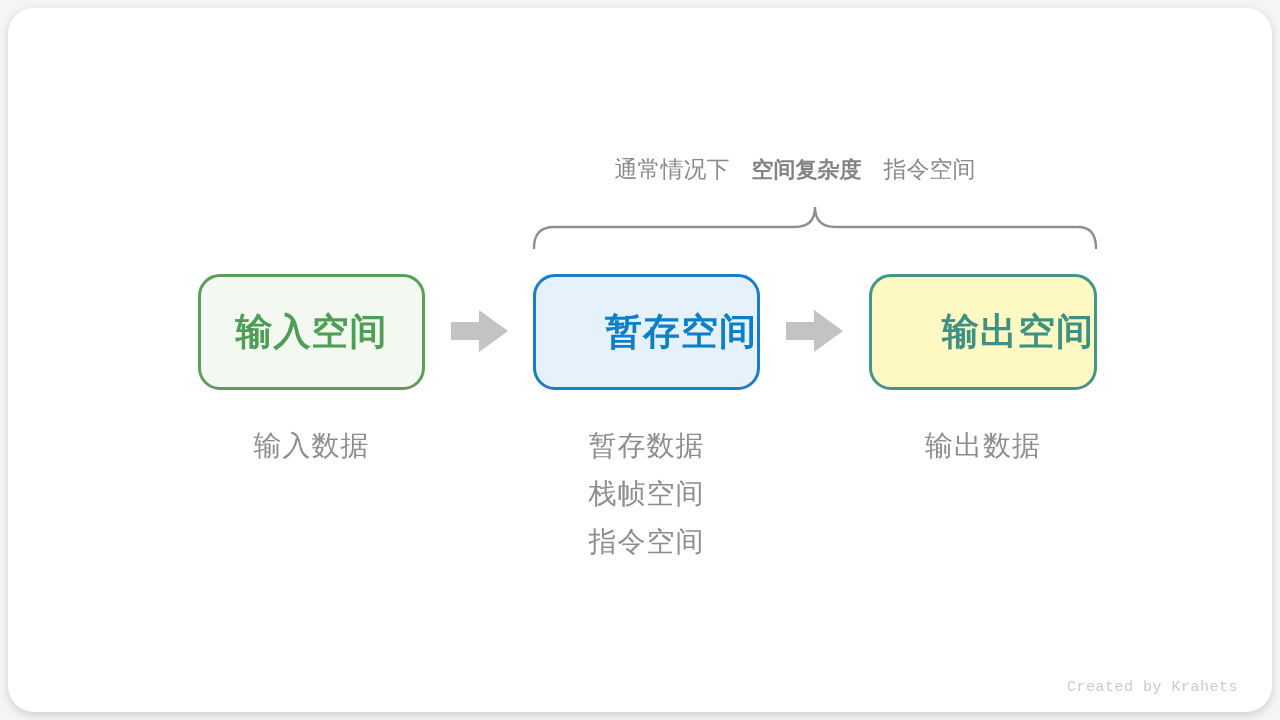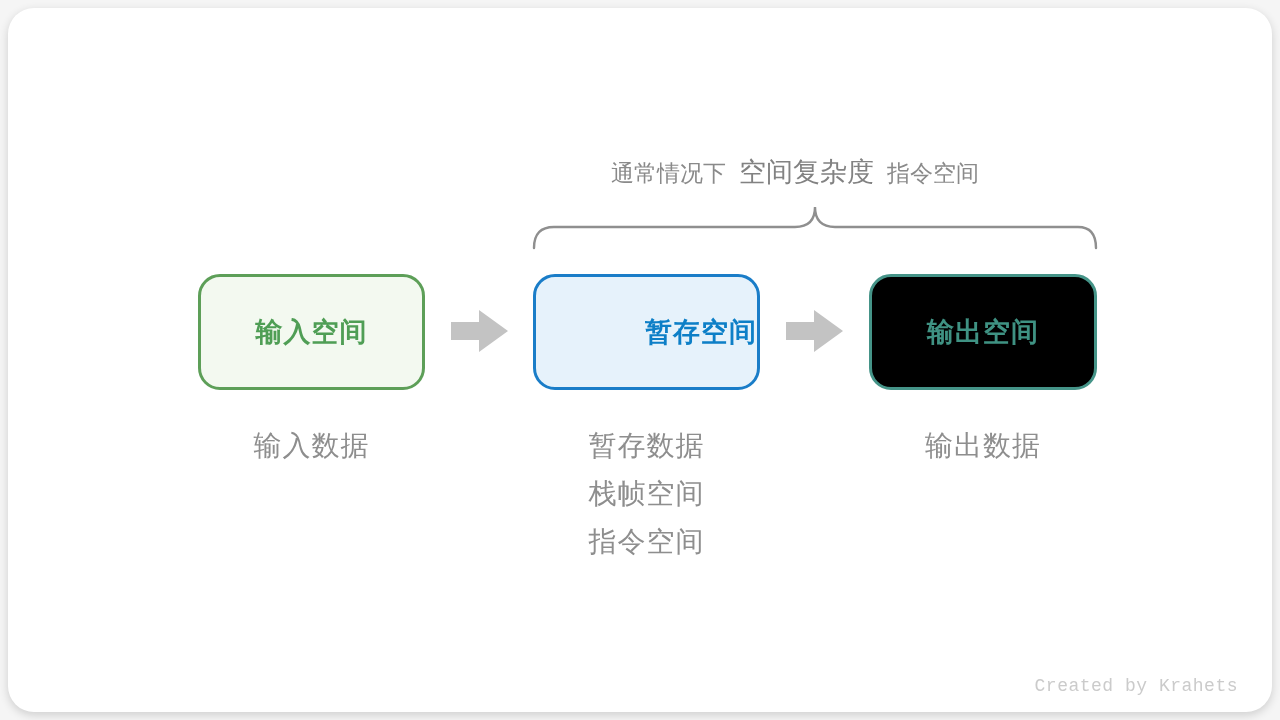--- a/index.html
+++ b/index.html
@@ -19,45 +19,45 @@
     border-radius: 26px;
     box-shadow: 0 3px 10px rgba(0,0,0,0.16);
   }
   .title {
     position: absolute;
     left: 487px; top: 146px;
     width: 600px;
     display: flex;
     justify-content: center;
     align-items: baseline;
-    gap: 13px;
+    gap: 22px;
     font-size: 23px;
     white-space: nowrap;
   }
   .title .hl {
-    font-weight: normal;
-    font-size: 27px;
+    font-weight: bold;
+    font-size: 22px;
   }
   .brace {
     position: absolute;
     left: 524px; top: 196px;
     width: 566px; height: 46px;
   }
   .box {
     position: absolute;
     top: 266px;
     height: 116px;
     box-sizing: border-box;
     border: 3px solid;
     border-radius: 22px;
     display: flex;
     align-items: center;
     justify-content: center;
     font-weight: bold;
-    font-size: 27px;
+    font-size: 37px;
     letter-spacing: 1px;
   }
   .box-1 { left: 190px; width: 227px; }
   .box-2 { left: 525px; width: 227px; justify-content: flex-end; }
   .box-3 { left: 861px; width: 228px; }
   .arrow {
     position: absolute;
     top: 301px;
     width: 58px; height: 44px;
   }
@@ -71,21 +71,21 @@
     line-height: 48px;
     letter-spacing: 1px;
   }
   .ann-1 { left: 190px; width: 227px; }
   .ann-2 { left: 525px; width: 227px; }
   .ann-3 { left: 861px; width: 228px; }
   .credit {
     position: absolute;
     right: 34px; bottom: 16px;
     font-family: "Liberation Mono", "DejaVu Sans Mono", monospace;
-    font-size: 18px;
+    font-size: 15px;
     letter-spacing: 0.5px;
   }
 </style>
 </head>
 <body style="background: rgb(245, 245, 245);">
 
 <div class="card" style="background: rgb(255, 255, 255);">
 
   <div class="title" style="color: rgb(138, 138, 138);">
     <span>通常情况下</span>
@@ -106,21 +106,21 @@
   </svg>
 
   <div class="box box-2" style="color: rgb(13, 127, 199); border-color: rgb(26, 125, 200); background: rgb(230, 242, 251);">
     <span>暂存空间</span>
   </div>
 
   <svg class="arrow arrow-2" viewBox="0 0 58 44">
     <polygon points="0,13 28,13 28,1 57,22 28,43 28,31 0,31" fill="#c3c3c3"></polygon>
   </svg>
 
-  <div class="box box-3" style="color: rgb(63, 146, 131); border-color: rgb(69, 148, 136); background: #000000;">
+  <div class="box box-3" style="color: rgb(63, 146, 131); border-color: rgb(69, 148, 136); background: #fef9c3; justify-content: flex-end;">
     <span>输出空间</span>
   </div>
 
   <div class="ann ann-1" style="color: rgb(142, 142, 142);">
     <div>输入数据</div>
   </div>
 
   <div class="ann ann-2" style="color: rgb(142, 142, 142);">
     <div>暂存数据</div>
     <div>栈帧空间</div>

